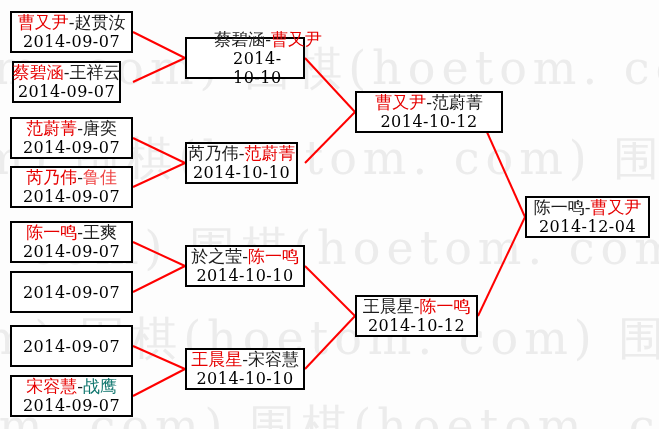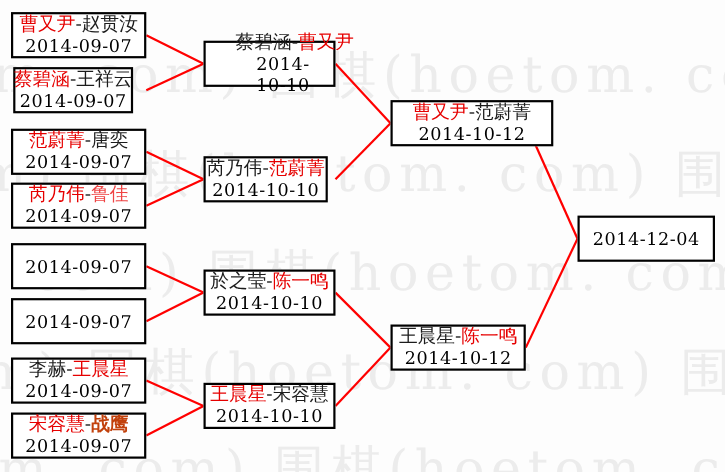--- a/index.html
+++ b/index.html
@@ -101,31 +101,31 @@
   </div>
       <div class="match-box" style="left: 10px; top: 117px; width: 123px; height: 42px;">
     <div class="match-names"><span style="color: rgb(230, 0, 0);">范蔚菁</span><span>-</span><span style="color: rgb(28, 28, 28);">唐奕</span></div>
     <div class="match-date">2014-09-07</div>
   </div>
       <div class="match-box" style="left: 10px; top: 166px; width: 123px; height: 42px;">
     <div class="match-names"><span style="color: rgb(230, 0, 0);">芮乃伟</span><span>-</span><span style="color: #ef4444;">鲁佳</span></div>
     <div class="match-date">2014-09-07</div>
   </div>
       <div class="match-box" style="left: 10px; top: 221px; width: 123px; height: 42px;">
+    <div class="match-names"><span style="color: rgb(230, 0, 0);">陈一鸣</span><span>-</span><span style="color: rgb(28, 28, 28);">王爽</span></div>
     <div class="match-date">2014-09-07</div>
   </div>
       <div class="match-box" style="left: 10px; top: 271px; width: 123px; height: 42px;">
     <div class="match-date">2014-09-07</div>
   </div>
       <div class="match-box" style="left: 10px; top: 325px; width: 123px; height: 42px;">
-    <div class="match-names"><span style="color: rgb(28, 28, 28);">李赫</span><span>-</span><span style="color: rgb(230, 0, 0);">王晨星</span></div>
     <div class="match-date">2014-09-07</div>
   </div>
       <div class="match-box" style="left: 10px; top: 375px; width: 123px; height: 42px;">
-    <div class="match-names"><span style="color: rgb(230, 0, 0);">宋容慧</span><span>-</span><span style="color: #c2410c; font-weight: bold;">战鹰</span></div>
+    <div class="match-names"><span style="color: rgb(230, 0, 0);">宋容慧</span><span>-</span><span style="color: #0f766e;">战鹰</span></div>
     <div class="match-date">2014-09-07</div>
   </div>
       <div class="match-box" style="left: 185px; top: 37px; width: 120px; height: 42px; padding-left: 46px;">
     <div class="match-names"><span style="color: rgb(28, 28, 28);">蔡碧涵</span><span>-</span><span style="color: rgb(230, 0, 0);">曹又尹</span></div>
     <div class="match-date">2014-10-10</div>
   </div>
       <div class="match-box" style="left: 185px; top: 142px; width: 113px; height: 42px;">
     <div class="match-names"><span style="color: rgb(28, 28, 28);">芮乃伟</span><span>-</span><span style="color: rgb(230, 0, 0);">范蔚菁</span></div>
     <div class="match-date">2014-10-10</div>
   </div>
@@ -139,16 +139,17 @@
   </div>
       <div class="match-box" style="left: 355px; top: 91px; width: 148px; height: 42px;">
     <div class="match-names"><span style="color: rgb(230, 0, 0);">曹又尹</span><span>-</span><span style="color: rgb(28, 28, 28);">范蔚菁</span></div>
     <div class="match-date">2014-10-12</div>
   </div>
       <div class="match-box" style="left: 355px; top: 295px; width: 123px; height: 42px;">
     <div class="match-names"><span style="color: rgb(28, 28, 28);">王晨星</span><span>-</span><span style="color: rgb(230, 0, 0);">陈一鸣</span></div>
     <div class="match-date">2014-10-12</div>
   </div>
       <div class="match-box" style="left: 525px; top: 196px; width: 125px; height: 42px;">
+    <div class="match-names"><span style="color: rgb(28, 28, 28);">陈一鸣</span><span>-</span><span style="color: rgb(230, 0, 0);">曹又尹</span></div>
     <div class="match-date">2014-12-04</div>
   </div>
     </div>
 </div>
 
 </body></html>

